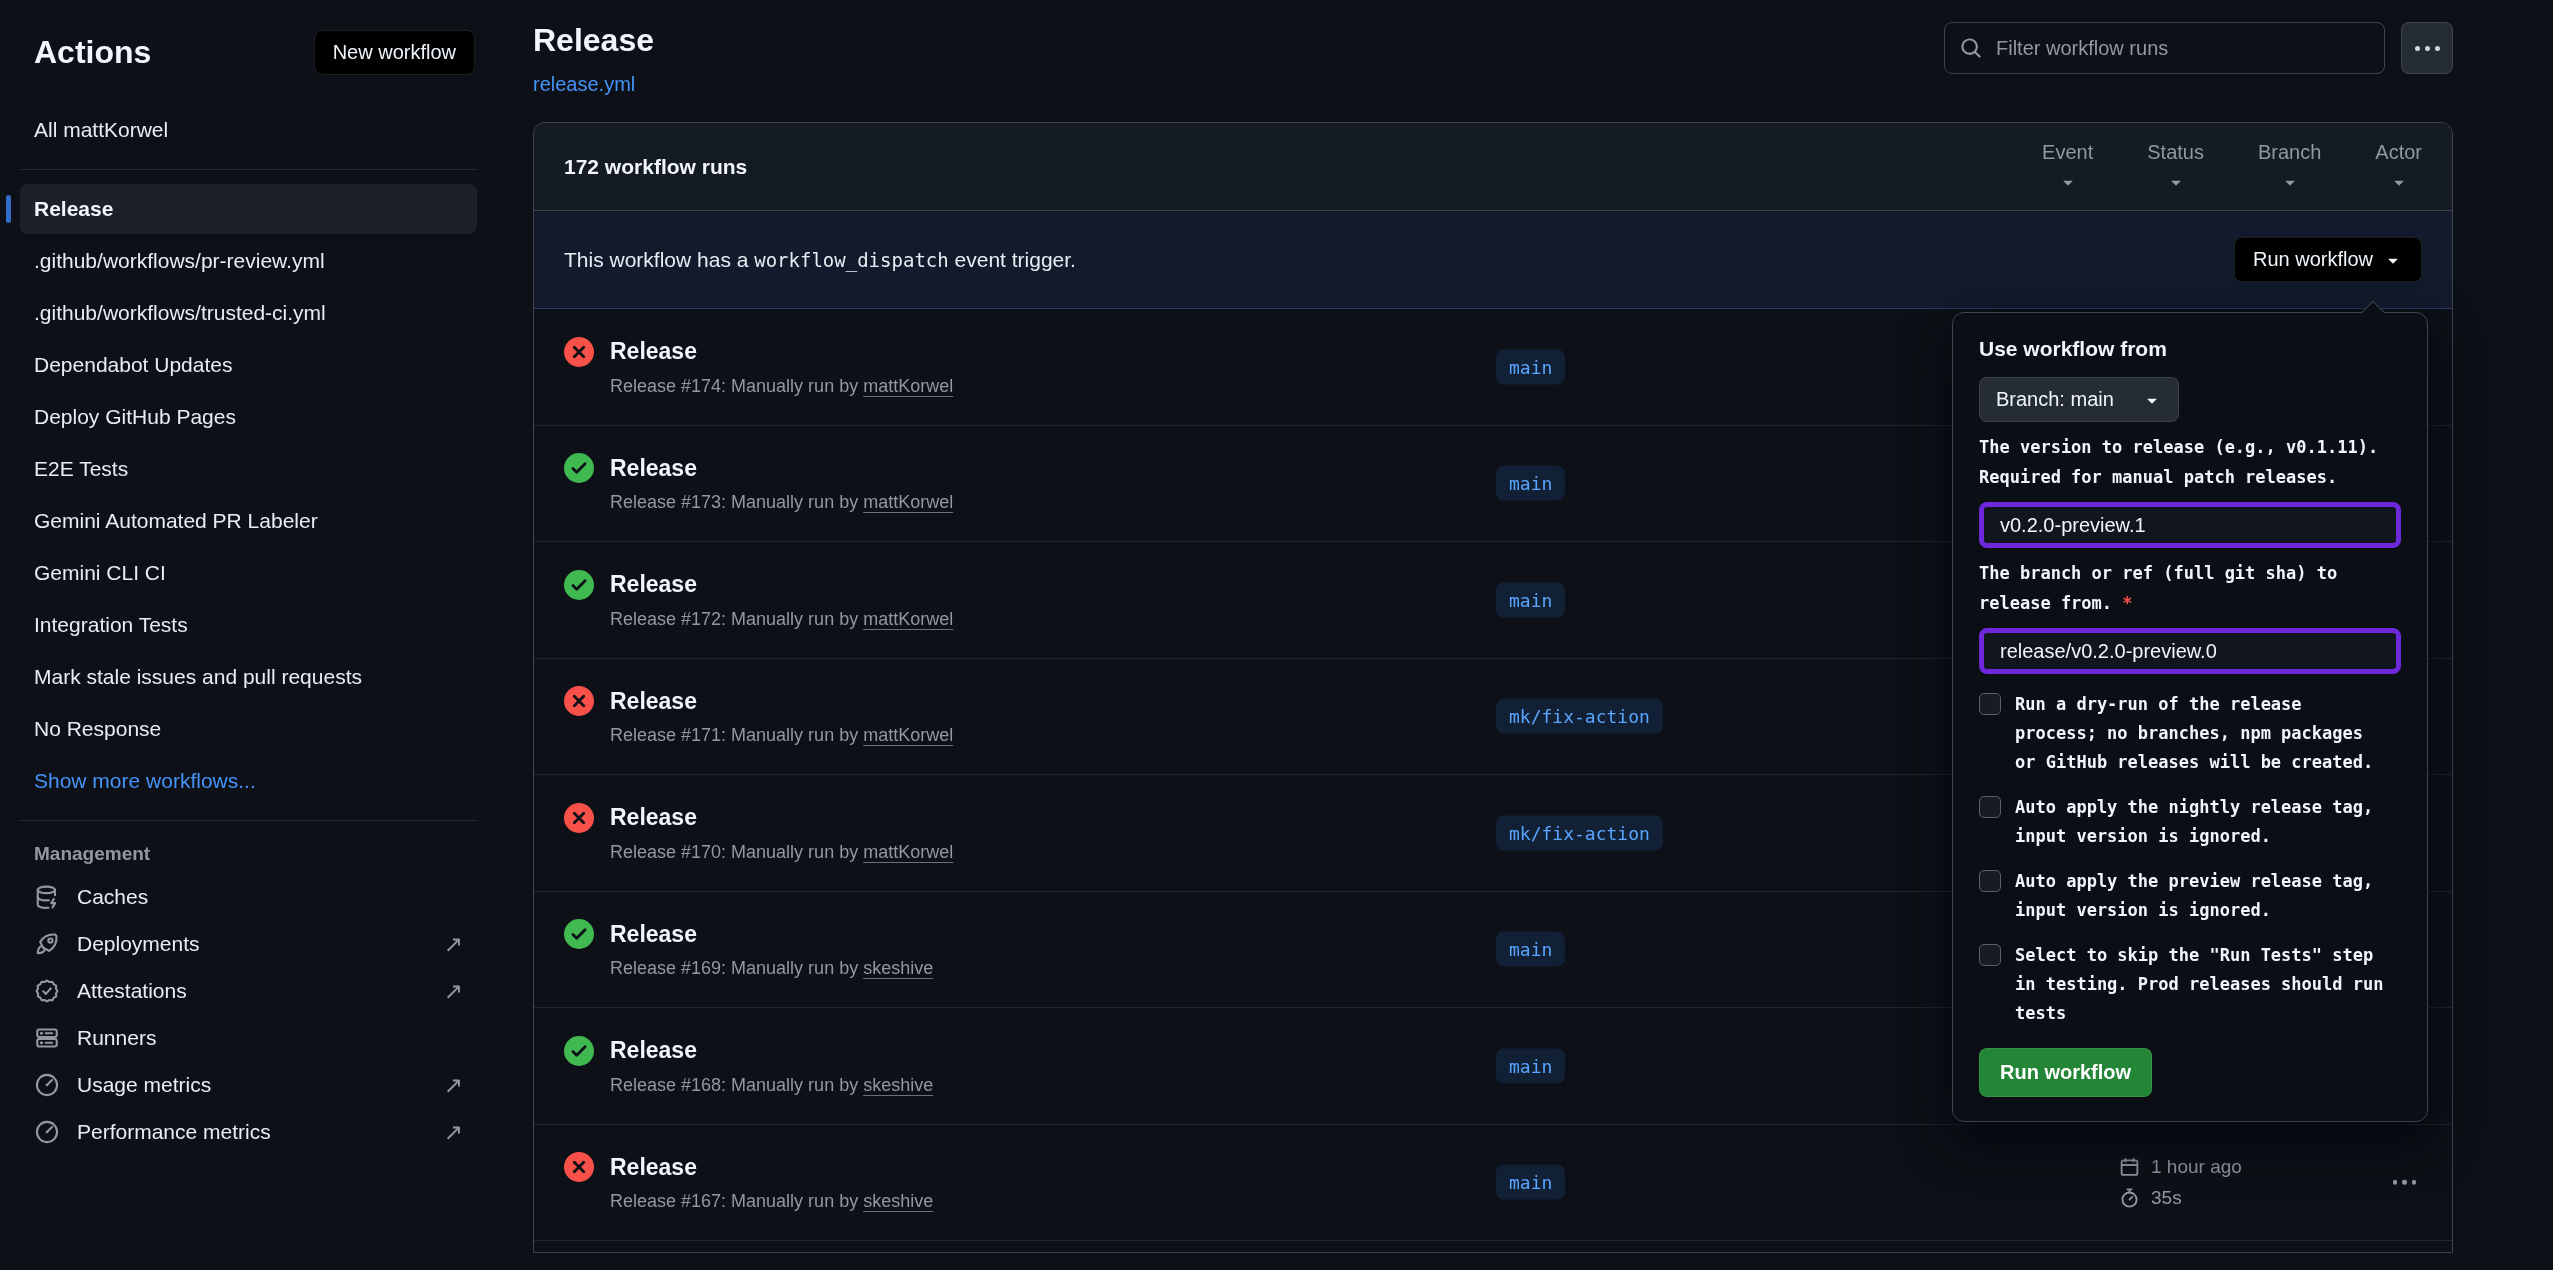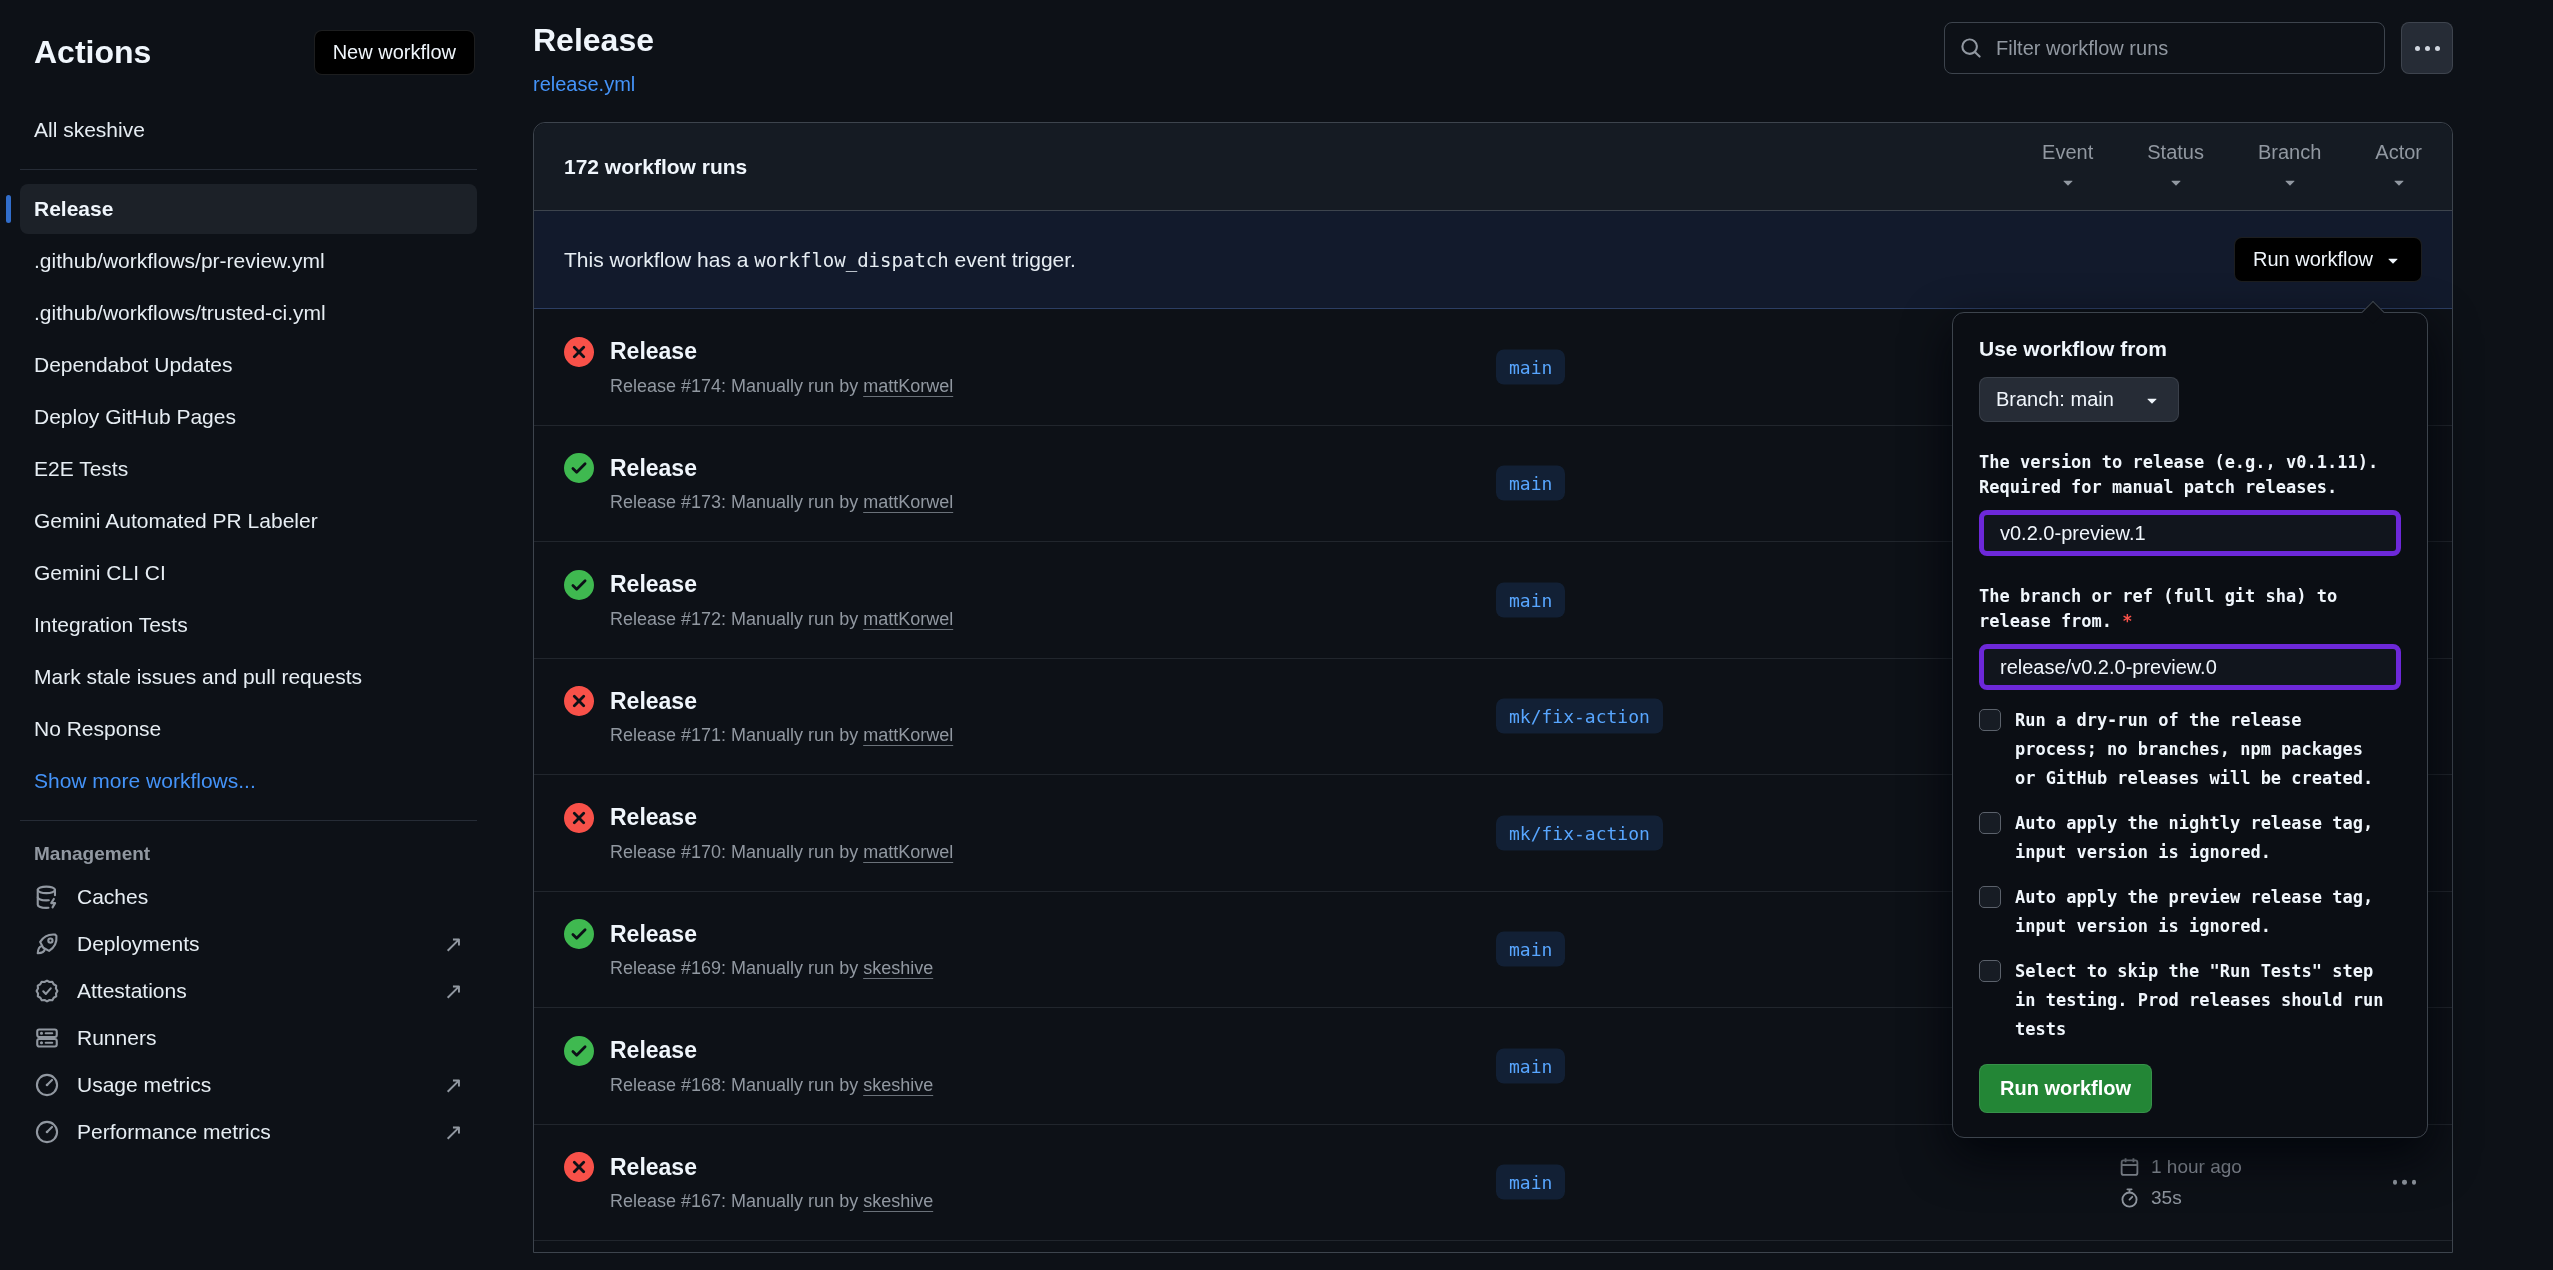--- a/index.html
+++ b/index.html
@@ -116,22 +116,22 @@
     transform:rotate(45deg);
   }
   .panel-title { font-size:21px; font-weight:700; }
   .branch-btn {
     margin-top:16px; display:inline-flex; align-items:center; gap:28px;
     background:#262c36; border:1px solid rgba(240,246,252,0.1); color:#f0f6fc;
     font-size:20px; padding:10px 16px; border-radius:8px; font-family:inherit; cursor:pointer;
   }
   .branch-btn .caret { color:#f0f6fc; }
   .hint {
-    margin-top:28px; font-family:"DejaVu Sans Mono", monospace; font-weight:700;
-    font-size:17px; line-height:25px; white-space:pre-line; color:#f0f6fc;
+    margin-top:10px; font-family:"DejaVu Sans Mono", monospace; font-weight:700;
+    font-size:17px; line-height:30px; white-space:pre-line; color:#f0f6fc;
   }
   .req { color:#f85149; font-family:"DejaVu Sans Mono", monospace; font-weight:700; font-size:17px; }
   .panel-input {
     margin-top:10px; width:100%; height:46px; background:#11151d;
     border:5px solid #6d28d9; border-radius:8px; color:#f0f6fc;
     font-size:20px; padding:0 16px; font-family:inherit; outline:none;
   }
   .cb-row { margin-top:16px; display:flex; gap:14px; align-items:flex-start; }
   .checkbox {
     width:22px; height:22px; border:1.5px solid #5b616b; background:#171c24;
@@ -148,21 +148,21 @@
 </style>
 </head>
 <body>
 
 <div class="sidebar">
   <div class="sidebar-top">
     <h1 class="actions-title">Actions</h1>
     <button class="btn-default">New workflow</button>
   </div>
   <div class="nav">
-    <a class="nav-item">All skeshive</a>
+    <a class="nav-item">All mattKorwel</a>
     <div class="side-divider"></div>
     <a class="nav-item selected"><span class="accent-bar"></span><span>Release</span></a>
     <a class="nav-item">.github/workflows/pr-review.yml</a>
     <a class="nav-item">.github/workflows/trusted-ci.yml</a>
     <a class="nav-item">Dependabot Updates</a>
     <a class="nav-item">Deploy GitHub Pages</a>
     <a class="nav-item">E2E Tests</a>
     <a class="nav-item">Gemini Automated PR Labeler</a>
     <a class="nav-item">Gemini CLI CI</a>
     <a class="nav-item">Integration Tests</a>

